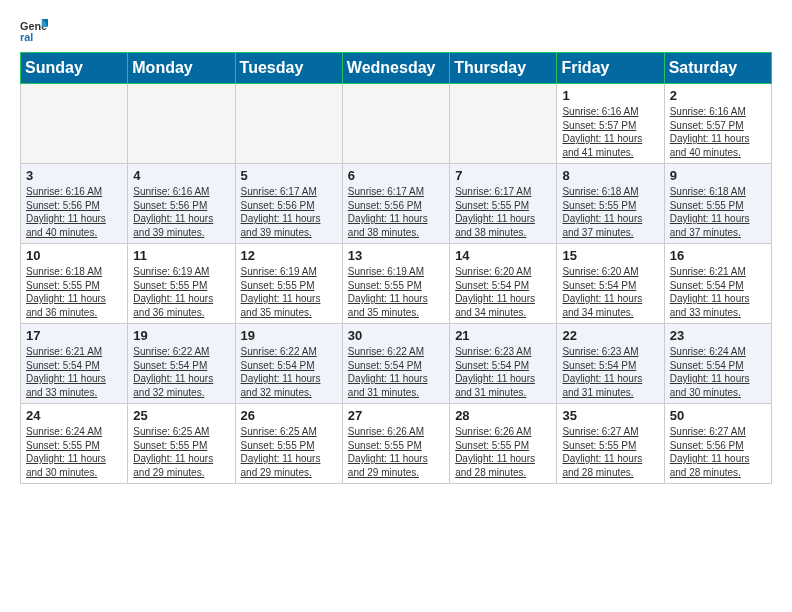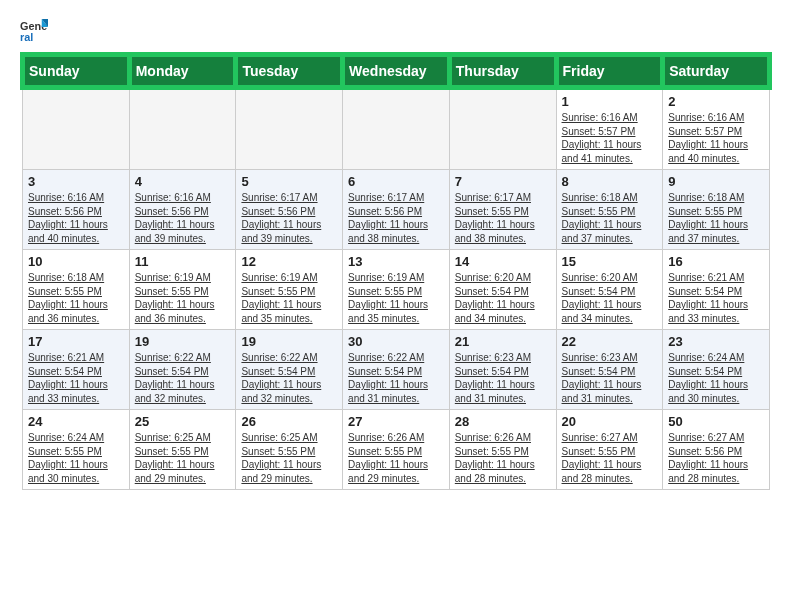--- a/index.html
+++ b/index.html
@@ -52,27 +52,27 @@
       font-size: 16px;
       color: #333;
       margin-top: 2px;
     }
     .cal-table {
       width: 100%;
       border-collapse: collapse;
       table-layout: fixed;
     }
     .cal-table th {
-      background: #15803d;
+      background: #0369a1;
       color: #fff;
-      font-size: 14px;
+      font-size: 16px;
       font-weight: bold;
       padding: 6px 4px;
       text-align: left;
-      border: 5px solid #22c55e;
+      border: 1px solid #22c55e;
     }
     .cal-table td {
       vertical-align: top;
       padding: 4px 5px;
       border: 1px solid #ccc;
       font-size: 10.5px;
       color: #333;
       height: 80px;
       background: #fff;
     }
@@ -342,21 +342,21 @@
 and 29 minutes.</div>
             </td>
             <td>
               <span class="day-num">28</span>
               <div class="day-info" style="white-space: pre-line;">Sunrise: 6:26 AM
 Sunset: 5:55 PM
 Daylight: 11 hours
 and 28 minutes.</div>
             </td>
             <td>
-              <span class="day-num">20</span>
+              <span class="day-num">35</span>
               <div class="day-info" style="white-space: pre-line;">Sunrise: 6:27 AM
 Sunset: 5:55 PM
 Daylight: 11 hours
 and 28 minutes.</div>
             </td>
             <td>
               <span class="day-num">50</span>
               <div class="day-info" style="white-space: pre-line;">Sunrise: 6:27 AM
 Sunset: 5:56 PM
 Daylight: 11 hours

